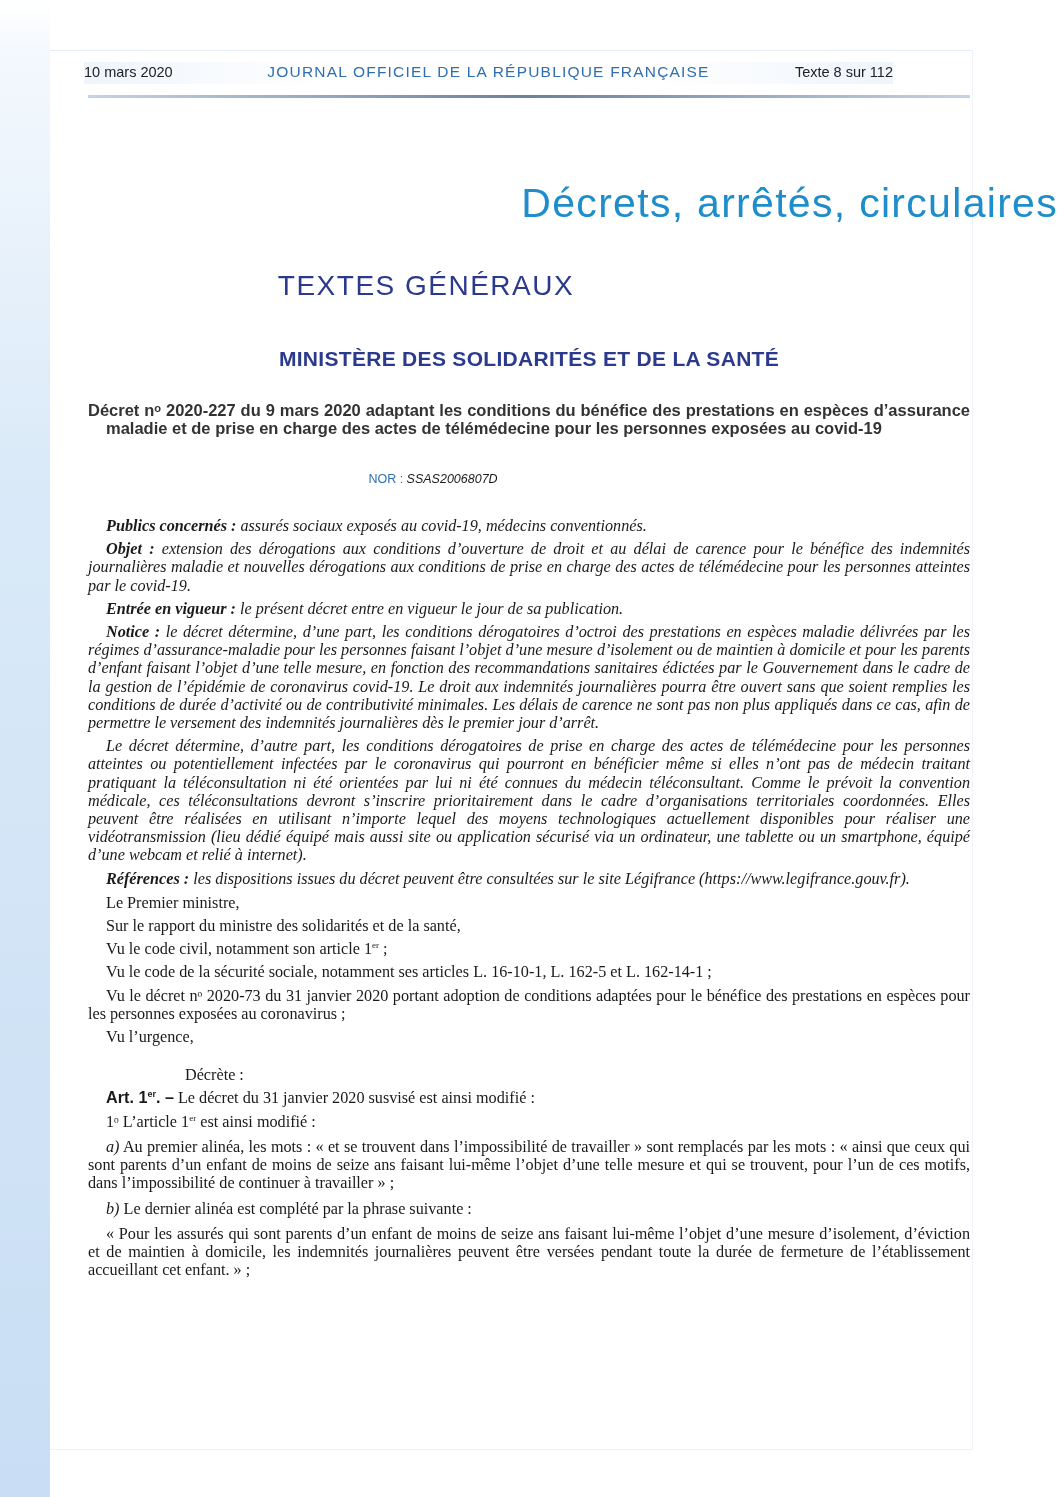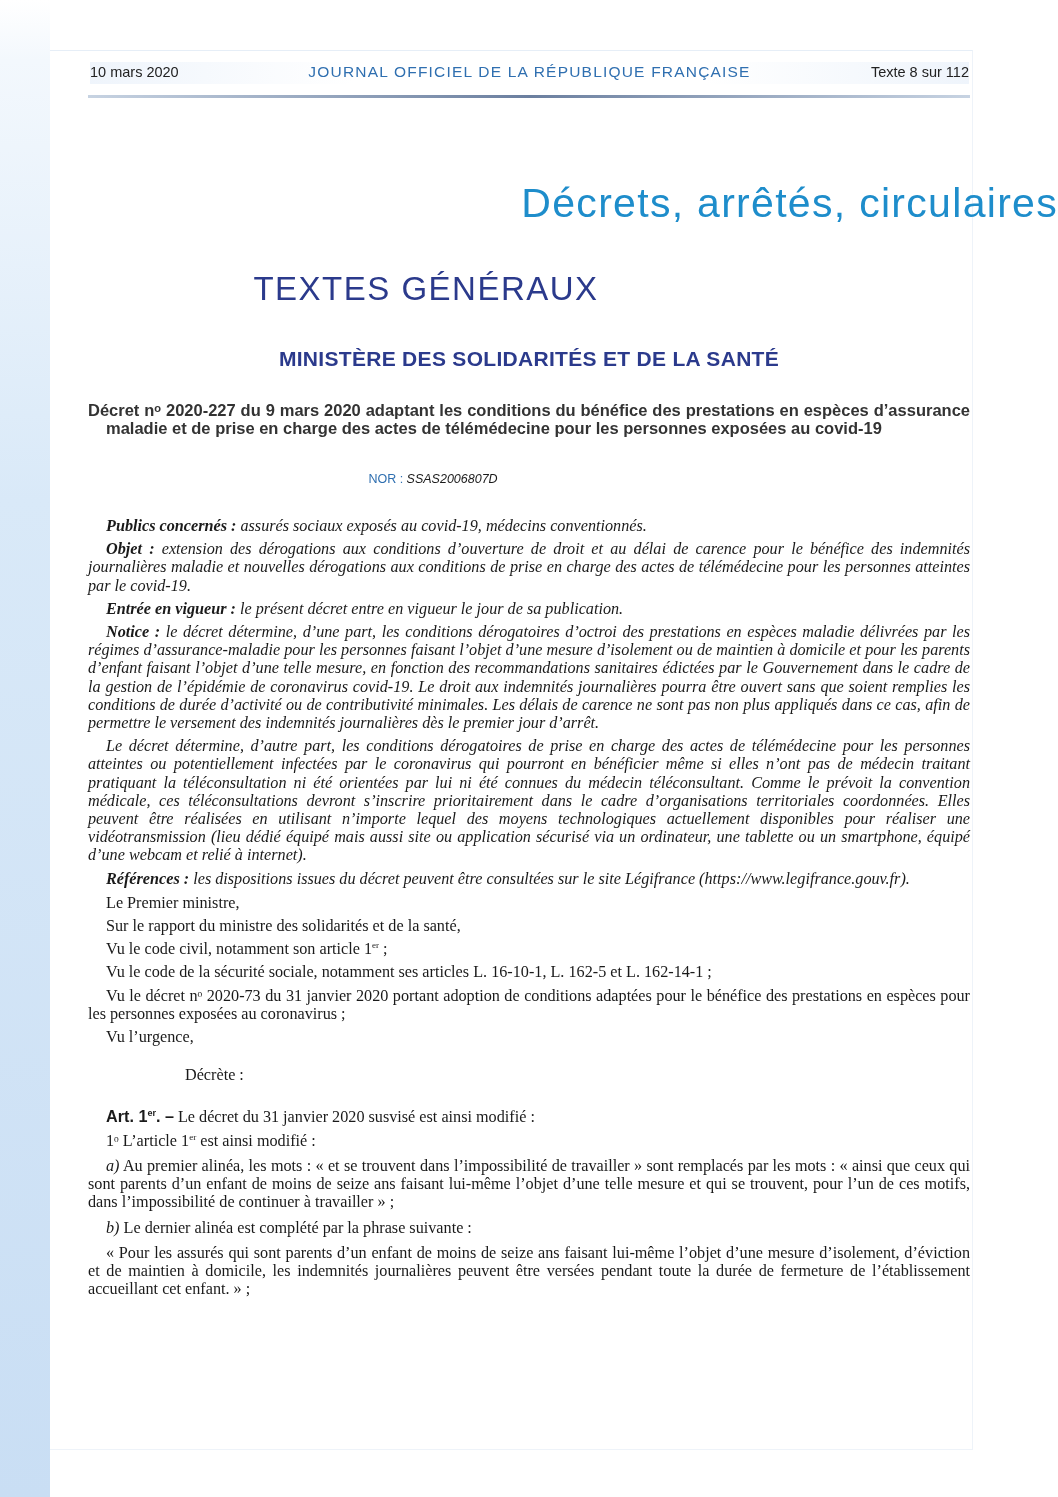--- a/index.html
+++ b/index.html
@@ -12,38 +12,39 @@
     .left-band {
       position: absolute; left: 0; top: 0; width: 50px; height: 1497px;
       background: linear-gradient(to bottom, #ffffff 0px, #f3f8fd 60px, #d9e9f8 500px, #c9def4 1497px);
     }
     .page-frame {
       position: absolute; left: 50px; top: 50px; width: 922px; height: 1398px;
       background: #fff;
       border-top: 1px solid #e6eef7; border-right: 1px solid #eef3f9; border-bottom: 1px solid #eef3f9;
     }
     .header {
-      position: absolute; left: 90px; top: 62px; width: 879px; height: 22px;
+      position: absolute; left: 84px; top: 62px; width: 794px; height: 22px;
       font-family: "Liberation Sans", sans-serif; font-size: 14.5px;
       background: linear-gradient(to right, rgba(232,240,250,0.7), rgba(255,255,255,0) 30%, rgba(255,255,255,0) 70%, rgba(232,240,250,0.7));
+      padding-left: 15px;
     }
     .header .date { position: absolute; left: 0; top: 2px; color: #222; }
     .header .journal { position: absolute; left: 0; right: 0; top: 1px; text-align: center; color: #2f6fb0; letter-spacing: 1.2px; font-size: 15.5px; }
     .header .page-no { position: absolute; right: 0; top: 2px; color: #222; }
     .header-rule {
       position: absolute; left: 88px; top: 95px; width: 882px; height: 3px;
       background: linear-gradient(to right, #c7d3e2, #6b7f9f 50%, #c7d3e2);
     }
     .main-title {
       position: absolute; left: 0; width: 1058px; top: 180px; text-align: right;
       font-family: "Liberation Sans", sans-serif; font-size: 41px; color: #1e8dcb; letter-spacing: 1.3px;
     }
     .section-title {
       position: absolute; left: 0; width: 852px; top: 270px; text-align: center;
-      font-family: "Liberation Sans", sans-serif; font-size: 33px; color: #2b3a8c; letter-spacing: 1.5px;
+      font-family: "Liberation Sans", sans-serif; font-size: 28px; color: #2b3a8c; letter-spacing: 1.5px;
     }
     .ministry {
       position: absolute; left: 0; width: 1058px; top: 347px; text-align: center;
       font-family: "Liberation Sans", sans-serif; font-weight: bold; font-size: 21px; color: #2b3a8c; letter-spacing: 0.3px;
     }
     .decree-title {
       position: absolute; left: 88px; top: 401px; width: 882px;
       font-family: Liberation Sans, sans-serif; font-weight: bold; font-size: 16.5px; color: #333;
       line-height: 18px; text-align: justify;
       text-indent: 0; padding-left: 18px; box-sizing: border-box;
@@ -54,21 +55,21 @@
       font-family: "Liberation Sans", sans-serif; font-size: 12.5px; color: #2f6fb0;
     }
     .nor i { color: #1a1a1a; }
     .body {
       position: absolute; left: 88px; top: 517px; width: 882px;
       font-size: 16.2px; line-height: 18.2px;
     }
     .body p { margin: 0 0 5px 0; text-indent: 18px; text-align: justify; }
     .body p.it { font-style: italic; }
     .body p.it b { font-style: italic; }
-    .body p.decrete { text-indent: 97px; margin-top: 20px; margin-bottom: 23px; }
+    .body p.decrete { text-indent: 97px; margin-top: 20px; margin-bottom: 4px; }
     .body p.art b.art-label { font-family: "Liberation Sans", sans-serif; font-style: normal; }
     sup { font-size: 9px; line-height: 0; vertical-align: 6px; }
   </style>
 </head>
 <body>
 
 <div class="left-band"></div>
 <div class="page-frame"></div>
 
 <div class="header">

